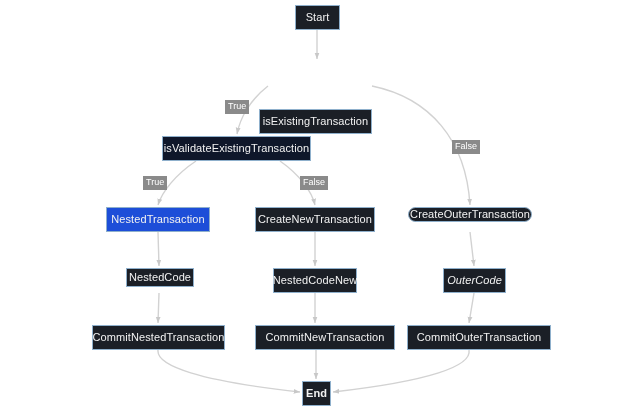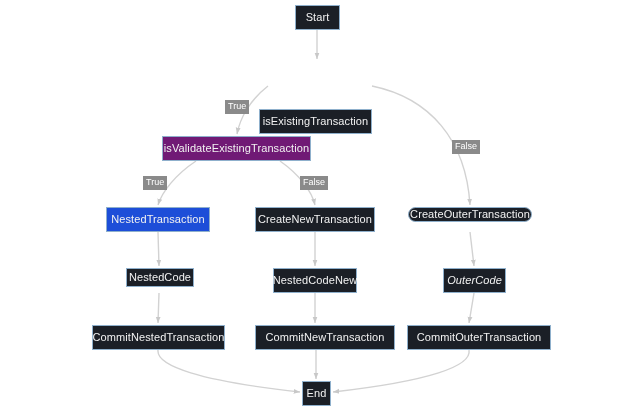--- a/index.html
+++ b/index.html
@@ -79,31 +79,31 @@
         <path d="M 474,293 L 469,323" fill="none" stroke="#d2d2d2" stroke-width="1.4" marker-end="url(#arrow)"></path>
         <path d="M 158,350 C 156,366 200,381 300,392" fill="none" stroke="#d2d2d2" stroke-width="1.4" marker-end="url(#arrow)"></path>
         <path d="M 316,350 L 316,379" fill="none" stroke="#d2d2d2" stroke-width="1.4" marker-end="url(#arrow)"></path>
         <path d="M 469,350 C 472,366 430,381 333,392" fill="none" stroke="#d2d2d2" stroke-width="1.4" marker-end="url(#arrow)"></path>
       </g>
   </svg>
 
   <div id="nodes">
       <div class="node" style="left: 295px; top: 5px; width: 45px; height: 25px; background: rgb(27, 31, 38); border-color: rgb(143, 176, 204); color: rgb(242, 242, 242);">Start</div>
       <div class="node" style="left: 259px; top: 61px; width: 113px; height: 25px; background: rgb(27, 31, 38); border-color: rgb(143, 176, 204); color: rgb(242, 242, 242); margin-top: 48px;">isExistingTransaction</div>
-      <div class="node" style="left: 162px; top: 136px; width: 149px; height: 25px; background: #701a75; border-color: rgb(143, 176, 204); color: rgb(242, 242, 242);">isValidateExistingTransaction</div>
+      <div class="node" style="left: 162px; top: 136px; width: 149px; height: 25px; background: #0f172a; border-color: rgb(143, 176, 204); color: rgb(242, 242, 242);">isValidateExistingTransaction</div>
       <div class="node" style="left: 106px; top: 207px; width: 104px; height: 25px; background: #1d4ed8; border-color: rgb(143, 176, 204); color: rgb(242, 242, 242);">NestedTransaction</div>
       <div class="node" style="left: 255px; top: 207px; width: 120px; height: 25px; background: rgb(27, 31, 38); border-color: rgb(143, 176, 204); color: rgb(242, 242, 242); text-align: center;">CreateNewTransaction</div>
       <div class="node" style="left: 408px; top: 207px; width: 124px; height: 15px; background: rgb(27, 31, 38); border-color: rgb(143, 176, 204); color: rgb(242, 242, 242); border-radius: 10px;">CreateOuterTransaction</div>
       <div class="node" style="left: 126px; top: 268px; width: 68px; height: 19px; background: rgb(27, 31, 38); border-color: rgb(143, 176, 204); color: rgb(242, 242, 242);">NestedCode</div>
       <div class="node" style="left: 273px; top: 268px; width: 84px; height: 25px; background: rgb(27, 31, 38); border-color: rgb(143, 176, 204); color: rgb(242, 242, 242);">NestedCodeNew</div>
       <div class="node" style="left: 443px; top: 268px; width: 63px; height: 25px; background: rgb(27, 31, 38); border-color: rgb(143, 176, 204); color: rgb(242, 242, 242); font-style: italic;">OuterCode</div>
       <div class="node" style="left: 92px; top: 325px; width: 133px; height: 25px; background: rgb(27, 31, 38); border-color: rgb(143, 176, 204); color: rgb(242, 242, 242);">CommitNestedTransaction</div>
       <div class="node" style="left: 255px; top: 325px; width: 140px; height: 25px; background: rgb(27, 31, 38); border-color: rgb(143, 176, 204); color: rgb(242, 242, 242);">CommitNewTransaction</div>
       <div class="node" style="left: 407px; top: 325px; width: 144px; height: 25px; background: rgb(27, 31, 38); border-color: rgb(143, 176, 204); color: rgb(242, 242, 242);">CommitOuterTransaction</div>
-      <div class="node" style="left: 302px; top: 381px; width: 29px; height: 25px; background: rgb(27, 31, 38); border-color: rgb(143, 176, 204); color: rgb(242, 242, 242);">End</div>
+      <div class="node" style="left: 302px; top: 381px; width: 29px; height: 25px; background: rgb(27, 31, 38); border-color: rgb(143, 176, 204); color: rgb(242, 242, 242); font-weight: bold;">End</div>
     </div>
   <div id="labels">
       <div class="edge-label" style="left: 225px; top: 100px; background: rgb(138, 138, 138); color: rgb(255, 255, 255);">True</div>
       <div class="edge-label" style="left: 452px; top: 140px; background: rgb(138, 138, 138); color: rgb(255, 255, 255);">False</div>
       <div class="edge-label" style="left: 143px; top: 176px; background: rgb(138, 138, 138); color: rgb(255, 255, 255);">True</div>
       <div class="edge-label" style="left: 300px; top: 176px; background: rgb(138, 138, 138); color: rgb(255, 255, 255);">False</div>
     </div>
 
 </div>
 

